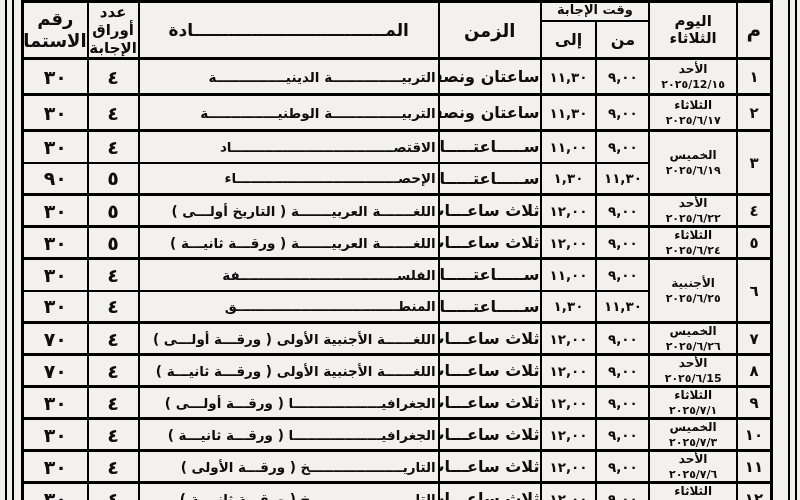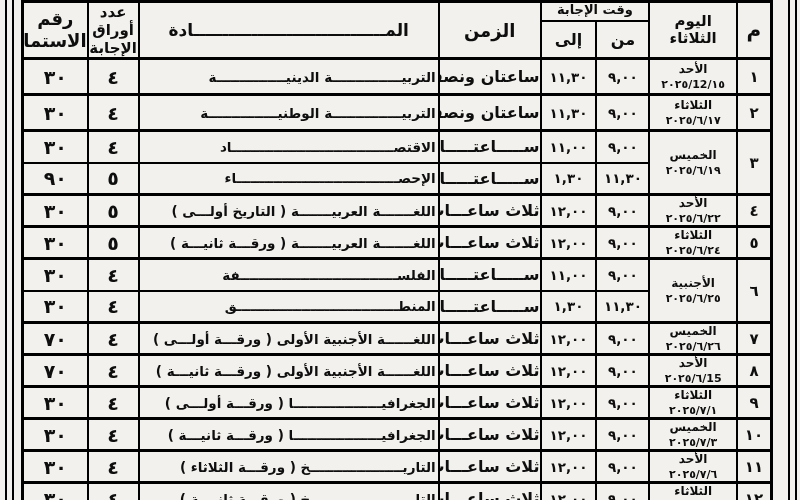--- a/index.html
+++ b/index.html
@@ -269,21 +269,21 @@
 
     <tr class="r">
       <td class="cell-num">١١</td>
       <td class="cell-day">
         <div>الأحد</div>
         <div class="date-text t-ltr">٢٠٢٥/٧/٦</div>
       </td>
       <td class="cell-time"><span class="t-ltr">٩,٠٠</span></td>
       <td class="cell-time"><span class="t-ltr">١٢,٠٠</span></td>
       <td class="cell-dur">ثلاث ساعـــات</td>
-      <td class="cell-subj">التاريــــــــــــــــــــخ ( ورقـــة الثلاثاء )</td>
+      <td class="cell-subj">التاريــــــــــــــــــــخ ( ورقـــة الأولى )</td>
       <td class="cell-sheets">٤</td>
       <td class="cell-form">٣٠</td>
     </tr>
 
     <tr class="r">
       <td class="cell-num">١٢</td>
       <td class="cell-day">
         <div>الثلاثاء</div>
         <div class="date-text t-ltr">٢٠٢٥/٧/٨</div>
       </td>

